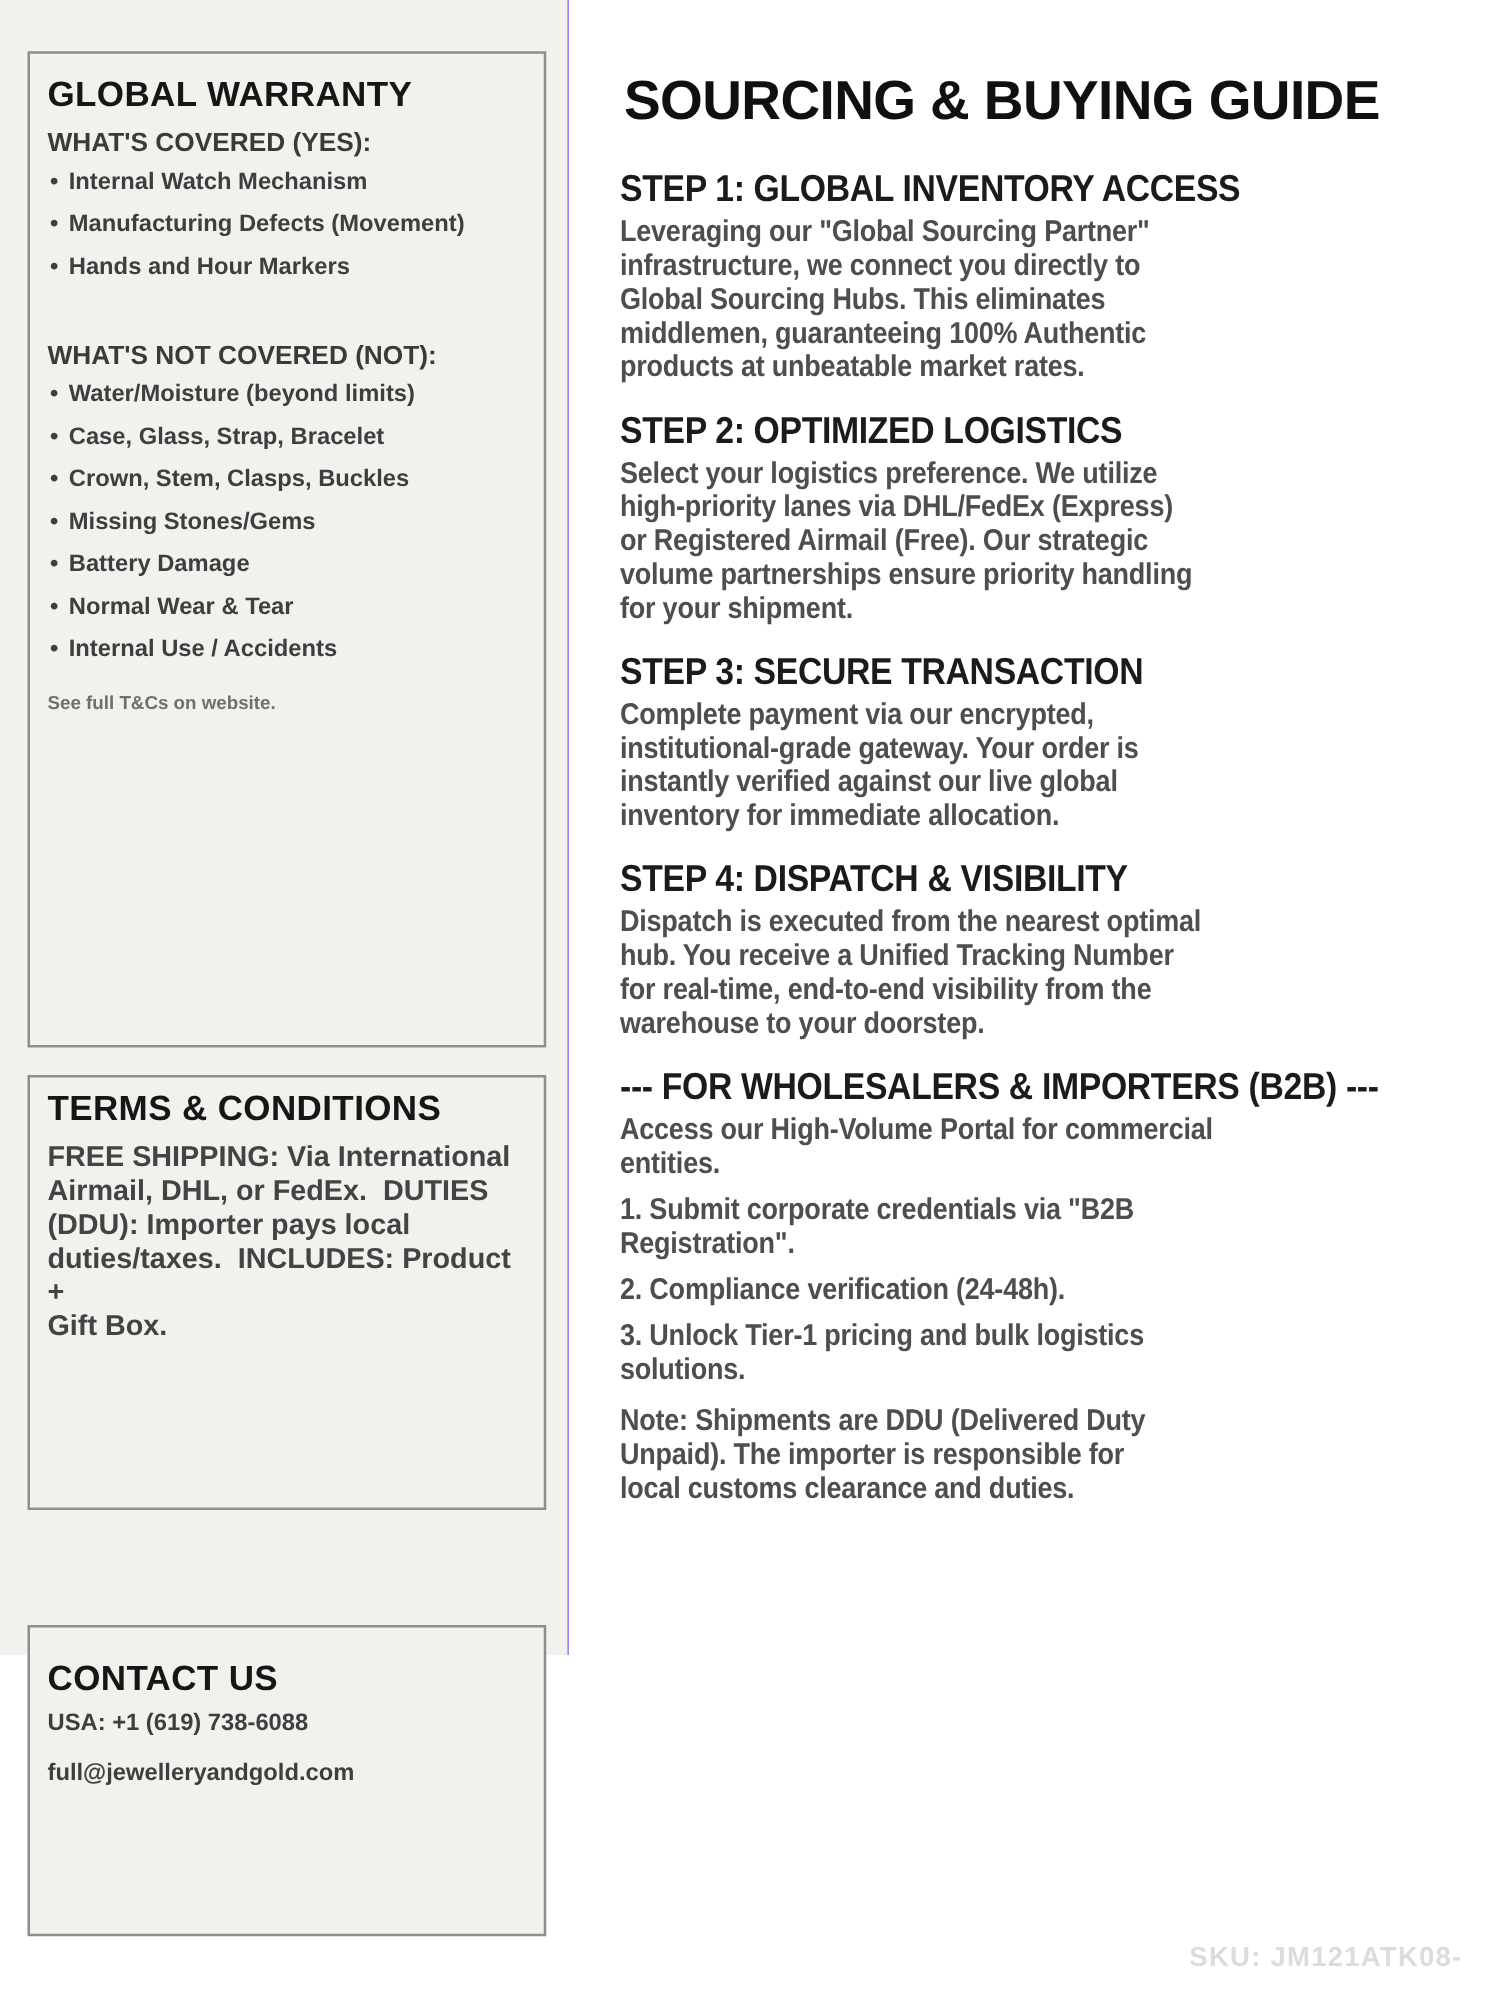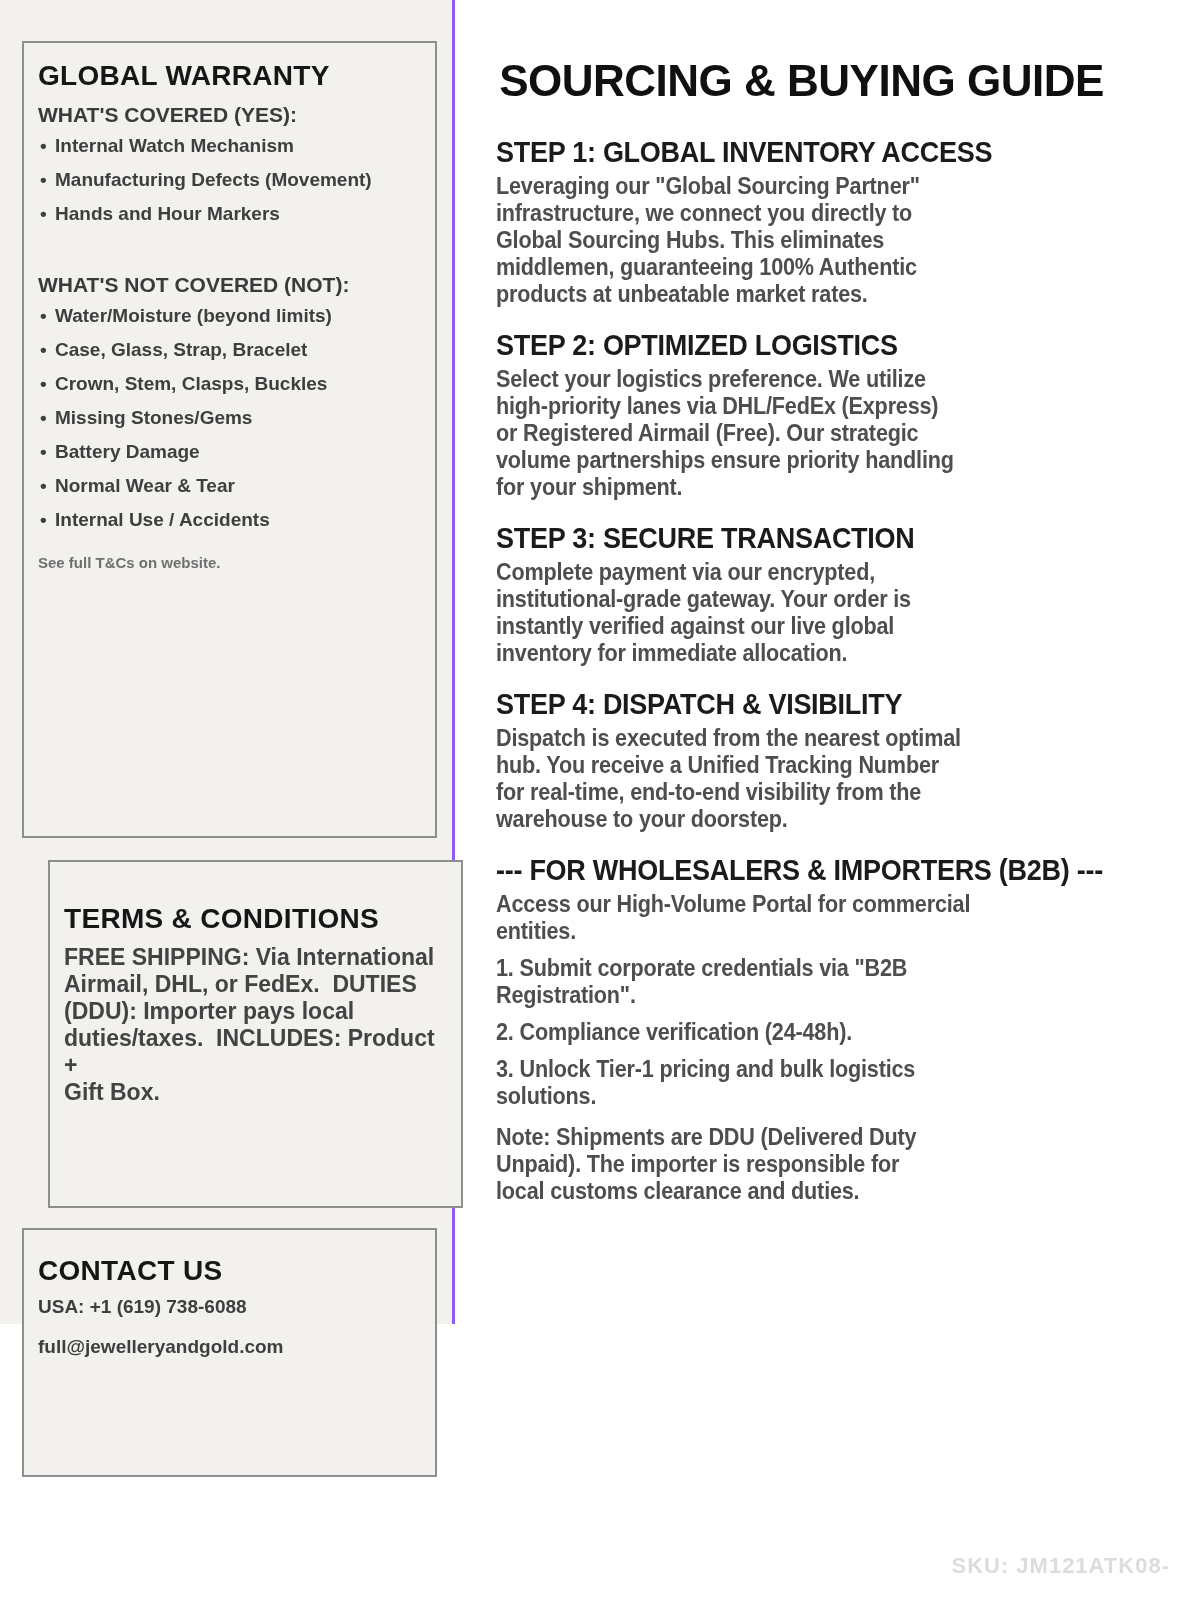--- a/index.html
+++ b/index.html
@@ -1,25 +1,25 @@
 <!DOCTYPE html>
 <html><head>
 <meta charset="utf-8">
 <style>
   * { margin:0; padding:0; box-sizing:border-box; }
   html,body { width:1200px; }
   body { font-family:"Liberation Sans", sans-serif; background:#ffffff; }
   .page { position:relative; width:1200px; height:1600px; background:#ffffff; overflow:hidden; }
 
   
-  .sidebar { position:absolute; left:0; top:0; width:455px; height:1324px; background:#f2f1ee; border-right:3px solid #8b5cf6; }
+  .sidebar { position:absolute; left:0; top:0; width:455px; height:1324px; background:#f2f1ee; border-right:1px solid #8b5cf6; }
   .panel { position:absolute; left:22px; width:415px; border:2px solid #8e8e8e; background:#f2f1ee; padding:16px 14px 0 14px; }
   .panel-warranty { top:41px; height:797px; }
-  .panel-terms { top:860px; height:348px; padding-top:40px;margin-left:26px; }
-  .panel-contact { top:1228px; height:249px; padding-top:24px; }
+  .panel-terms { top:860px; height:348px; padding-top:8px; }
+  .panel-contact { top:1300px; height:249px; padding-top:24px; }
 
   .panel-title { font-size:28px; font-weight:700; color:#161616; line-height:34px; letter-spacing:.3px; margin-bottom:8px; }
   .sub-heading { font-size:21px; font-weight:700; color:#3a3a3a; line-height:28px; margin-bottom:6px; }
   .sub-heading.second { margin-top:46px; }
   ul.bullets { list-style:none; }
   ul.bullets li { position:relative; padding-left:17px; font-size:19px; font-weight:700; color:#3e3e3e; line-height:22px; margin-bottom:12px; }
   ul.bullets li::before { content:"•"; position:absolute; left:2px; top:0; color:#3e3e3e; }
   .footnote { margin-top:20px; font-size:15px; font-weight:700; color:#6f6f6f; line-height:24px; }
   .panel-body { font-size:23px; font-weight:700; color:#434343; line-height:27px; white-space:pre-wrap; }
   .contact-line { font-size:19px; font-weight:700; color:#3e3e3e; line-height:22px; margin-bottom:18px; }

